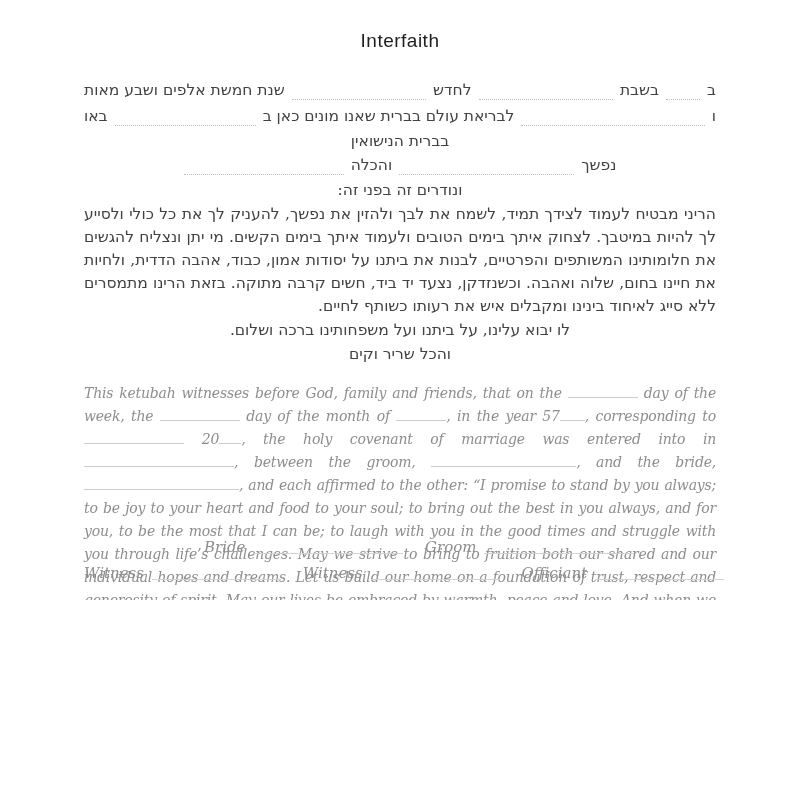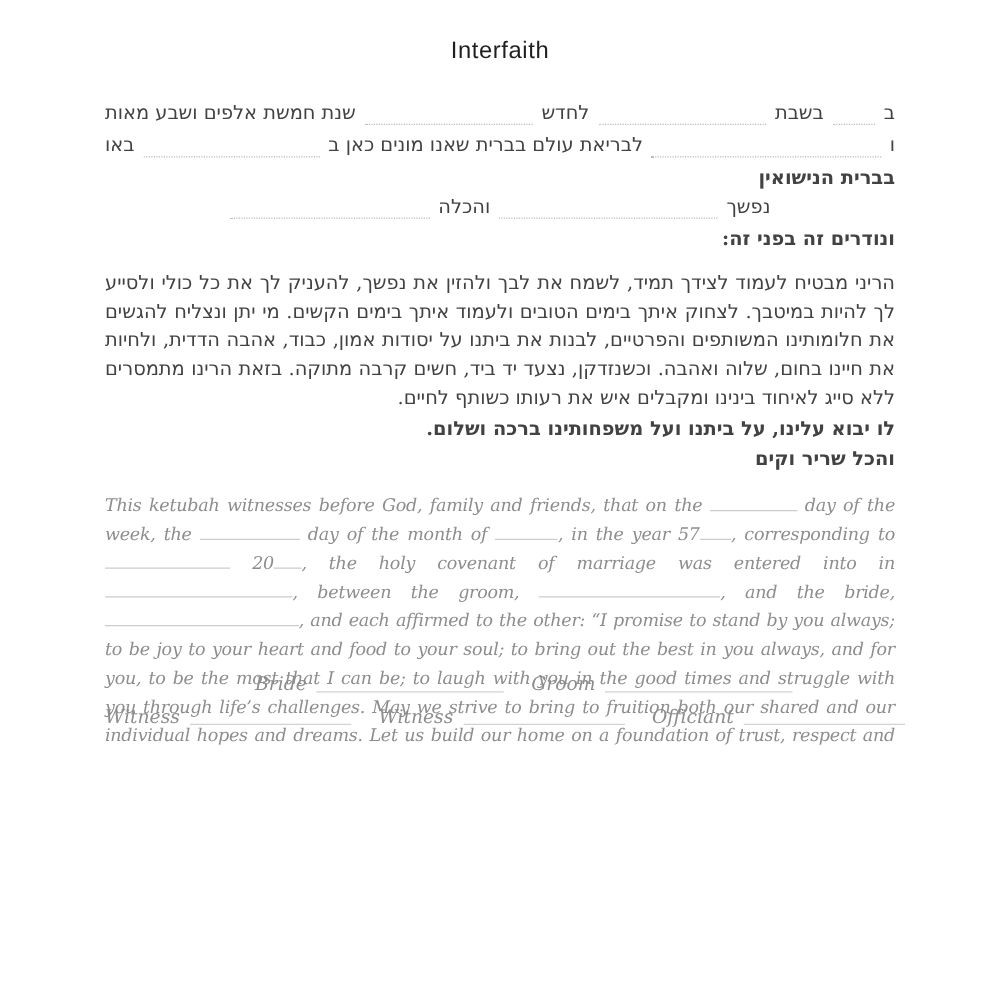--- a/index.html
+++ b/index.html
@@ -15,23 +15,23 @@
   }
   .content { width:632px; margin:0 auto; }
 
   
   .hebrew-section { margin-top:26px; color:#424242; font-size:15.5px; }
   .h-row {
     display:flex; direction:rtl; align-items:flex-end; gap:7px;
     line-height:25px; white-space:nowrap;
   }
   .h-row + .h-row { margin-top:1px; }
-  .h-center { margin:1px 0 0 0; direction:rtl; line-height:23px;font-weight:bold; }
+  .h-center { margin:1px 0 0 0; text-align:center; direction:rtl; line-height:23px; }
   .h-par {
-    margin:13px 0 0 0; direction:rtl; text-align:justify; line-height:23px;
+    margin:1px 0 0 0; direction:rtl; text-align:justify; line-height:23px;
   }
   .gb-row { justify-content:center; }
   .blank {
     display:inline-block; height:2px;
     border-bottom:1px dotted #bdbdbd;
   }
   .h-row .blank { margin-bottom:3px; }
   .grow { flex-grow:1; }
   .w34 { width:34px; } .w160 { width:160px; } .w175 { width:175px; }
 

